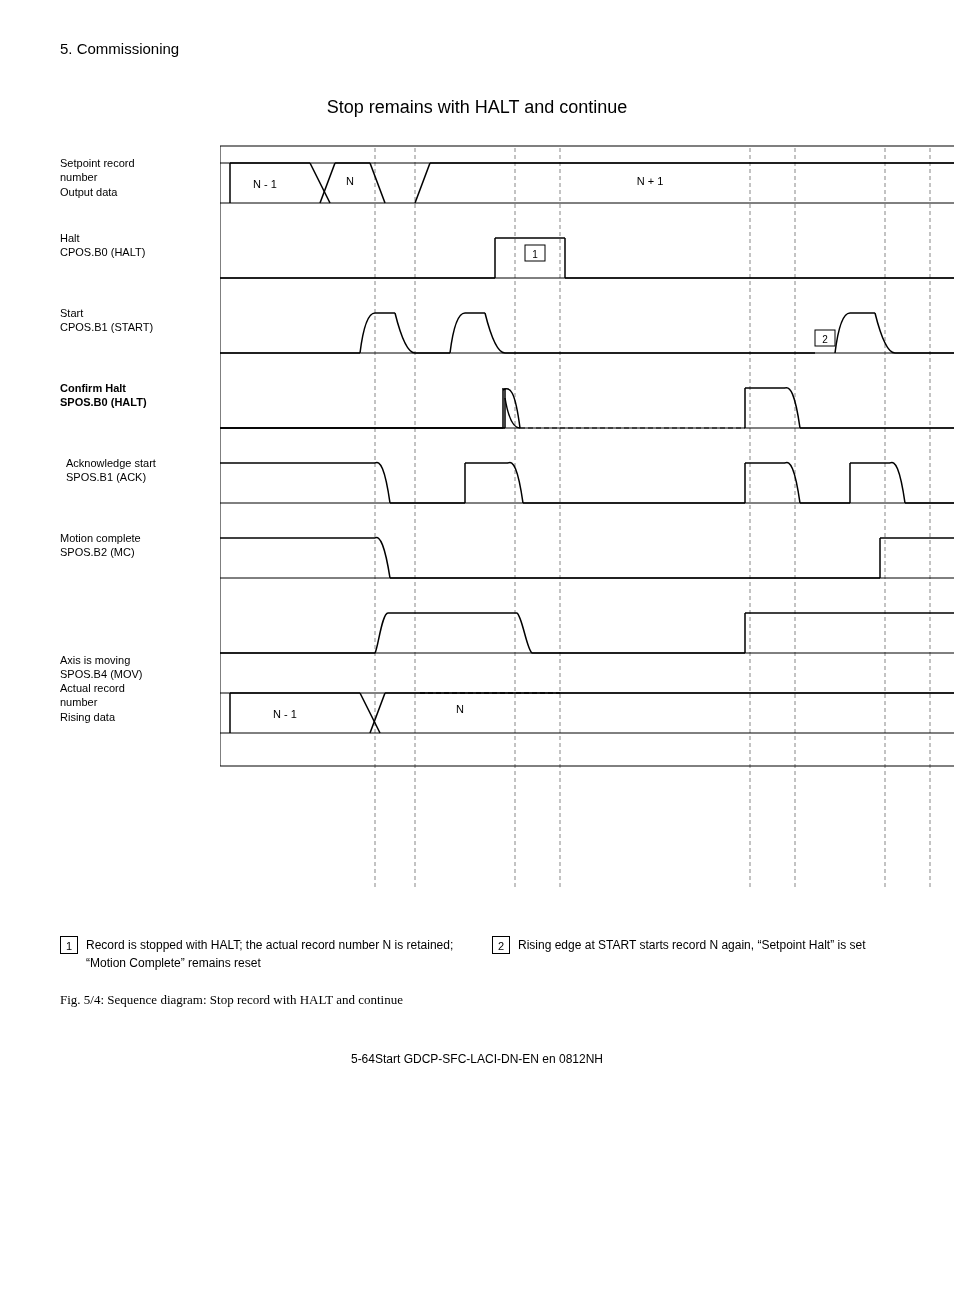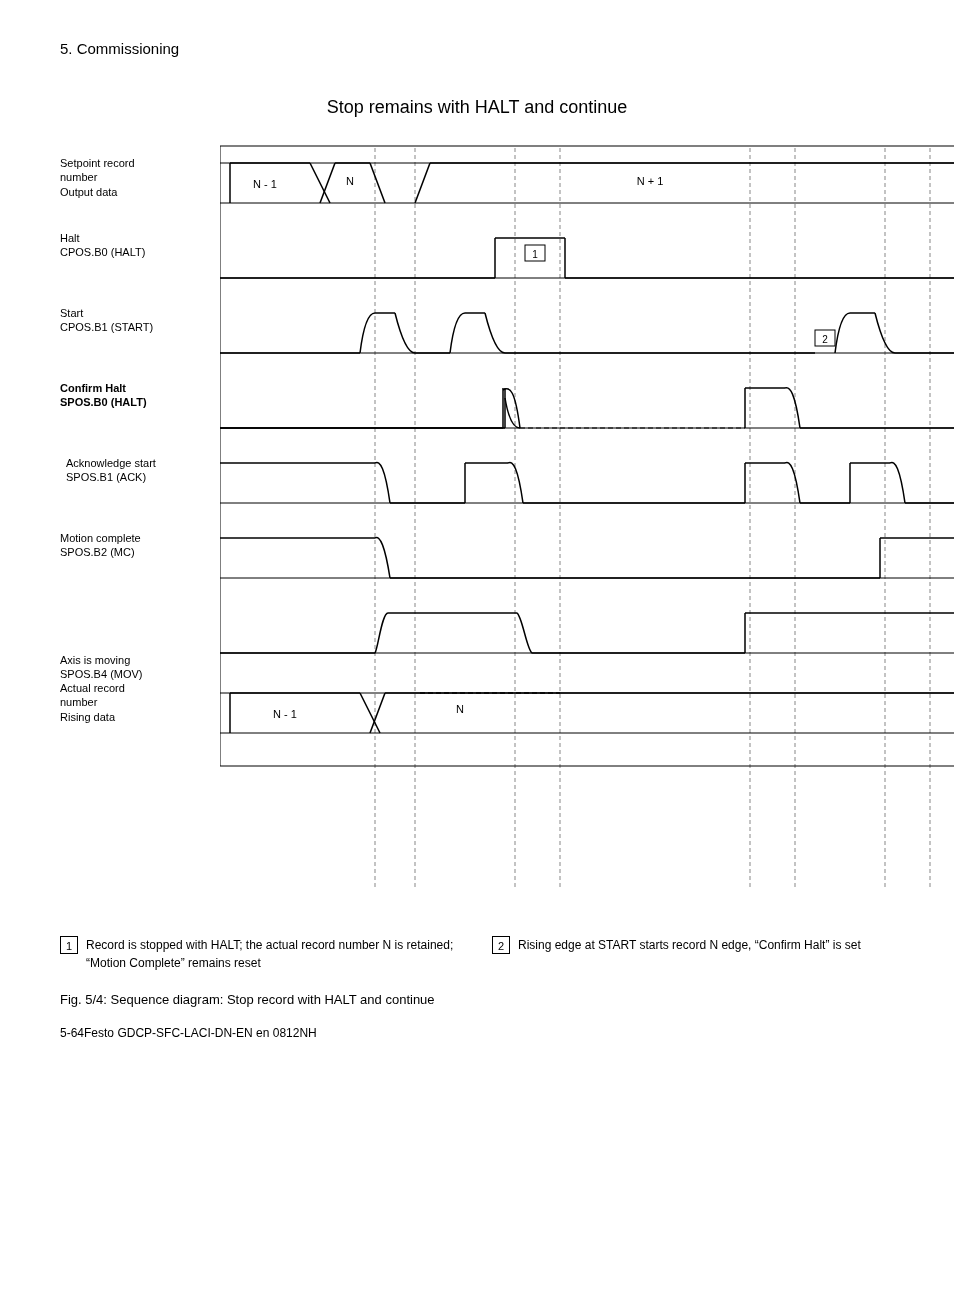--- a/index.html
+++ b/index.html
@@ -44,25 +44,26 @@
       font-size: 11px;
       min-width: 18px;
       text-align: center;
       height: 18px;
       line-height: 16px;
       flex-shrink: 0;
     }
     .fig-caption {
       margin-top: 20px;
       font-size: 13px;
+      font-family: Liberation Serif, serif;
     }
     .page-footer {
       display: flex;
-      justify-content: flex-start;
-      margin-top: 19px;
+      justify-content: center;
+      margin-top: 44px;
       font-size: 12px;
     }
   </style>
 </head>
 <body>
 
 <div class="page">
 
   <div class="section-title">5.  Commissioning</div>
 
@@ -291,23 +292,23 @@
     </div>
   </div>
 
   <div class="footnotes" style="margin-top:15px; margin-left:0;">
     <div class="footnote-item">
       <div class="footnote-box">1</div>
       <div>Record is stopped with HALT; the actual record number N is retained; “Motion Complete” remains reset</div>
     </div>
     <div class="footnote-item">
       <div class="footnote-box">2</div>
-      <div>Rising edge at START starts record N edge, “Confirm Halt” is set</div>
+      <div>Rising edge at START starts record N again, “Setpoint Halt” is set</div>
     </div>
   </div>
 
   <div class="fig-caption">Fig. 5/4:    Sequence diagram: Stop record with HALT and continue</div>
 
   <div class="page-footer">
     <div>5-64</div>
-    <div>Festo  GDCP-SFC-LACI-DN-EN  en 0812NH</div>
+    <div>Start  GDCP-SFC-LACI-DN-EN  en 0812NH</div>
   </div>
 </div>
 
 </body></html>

